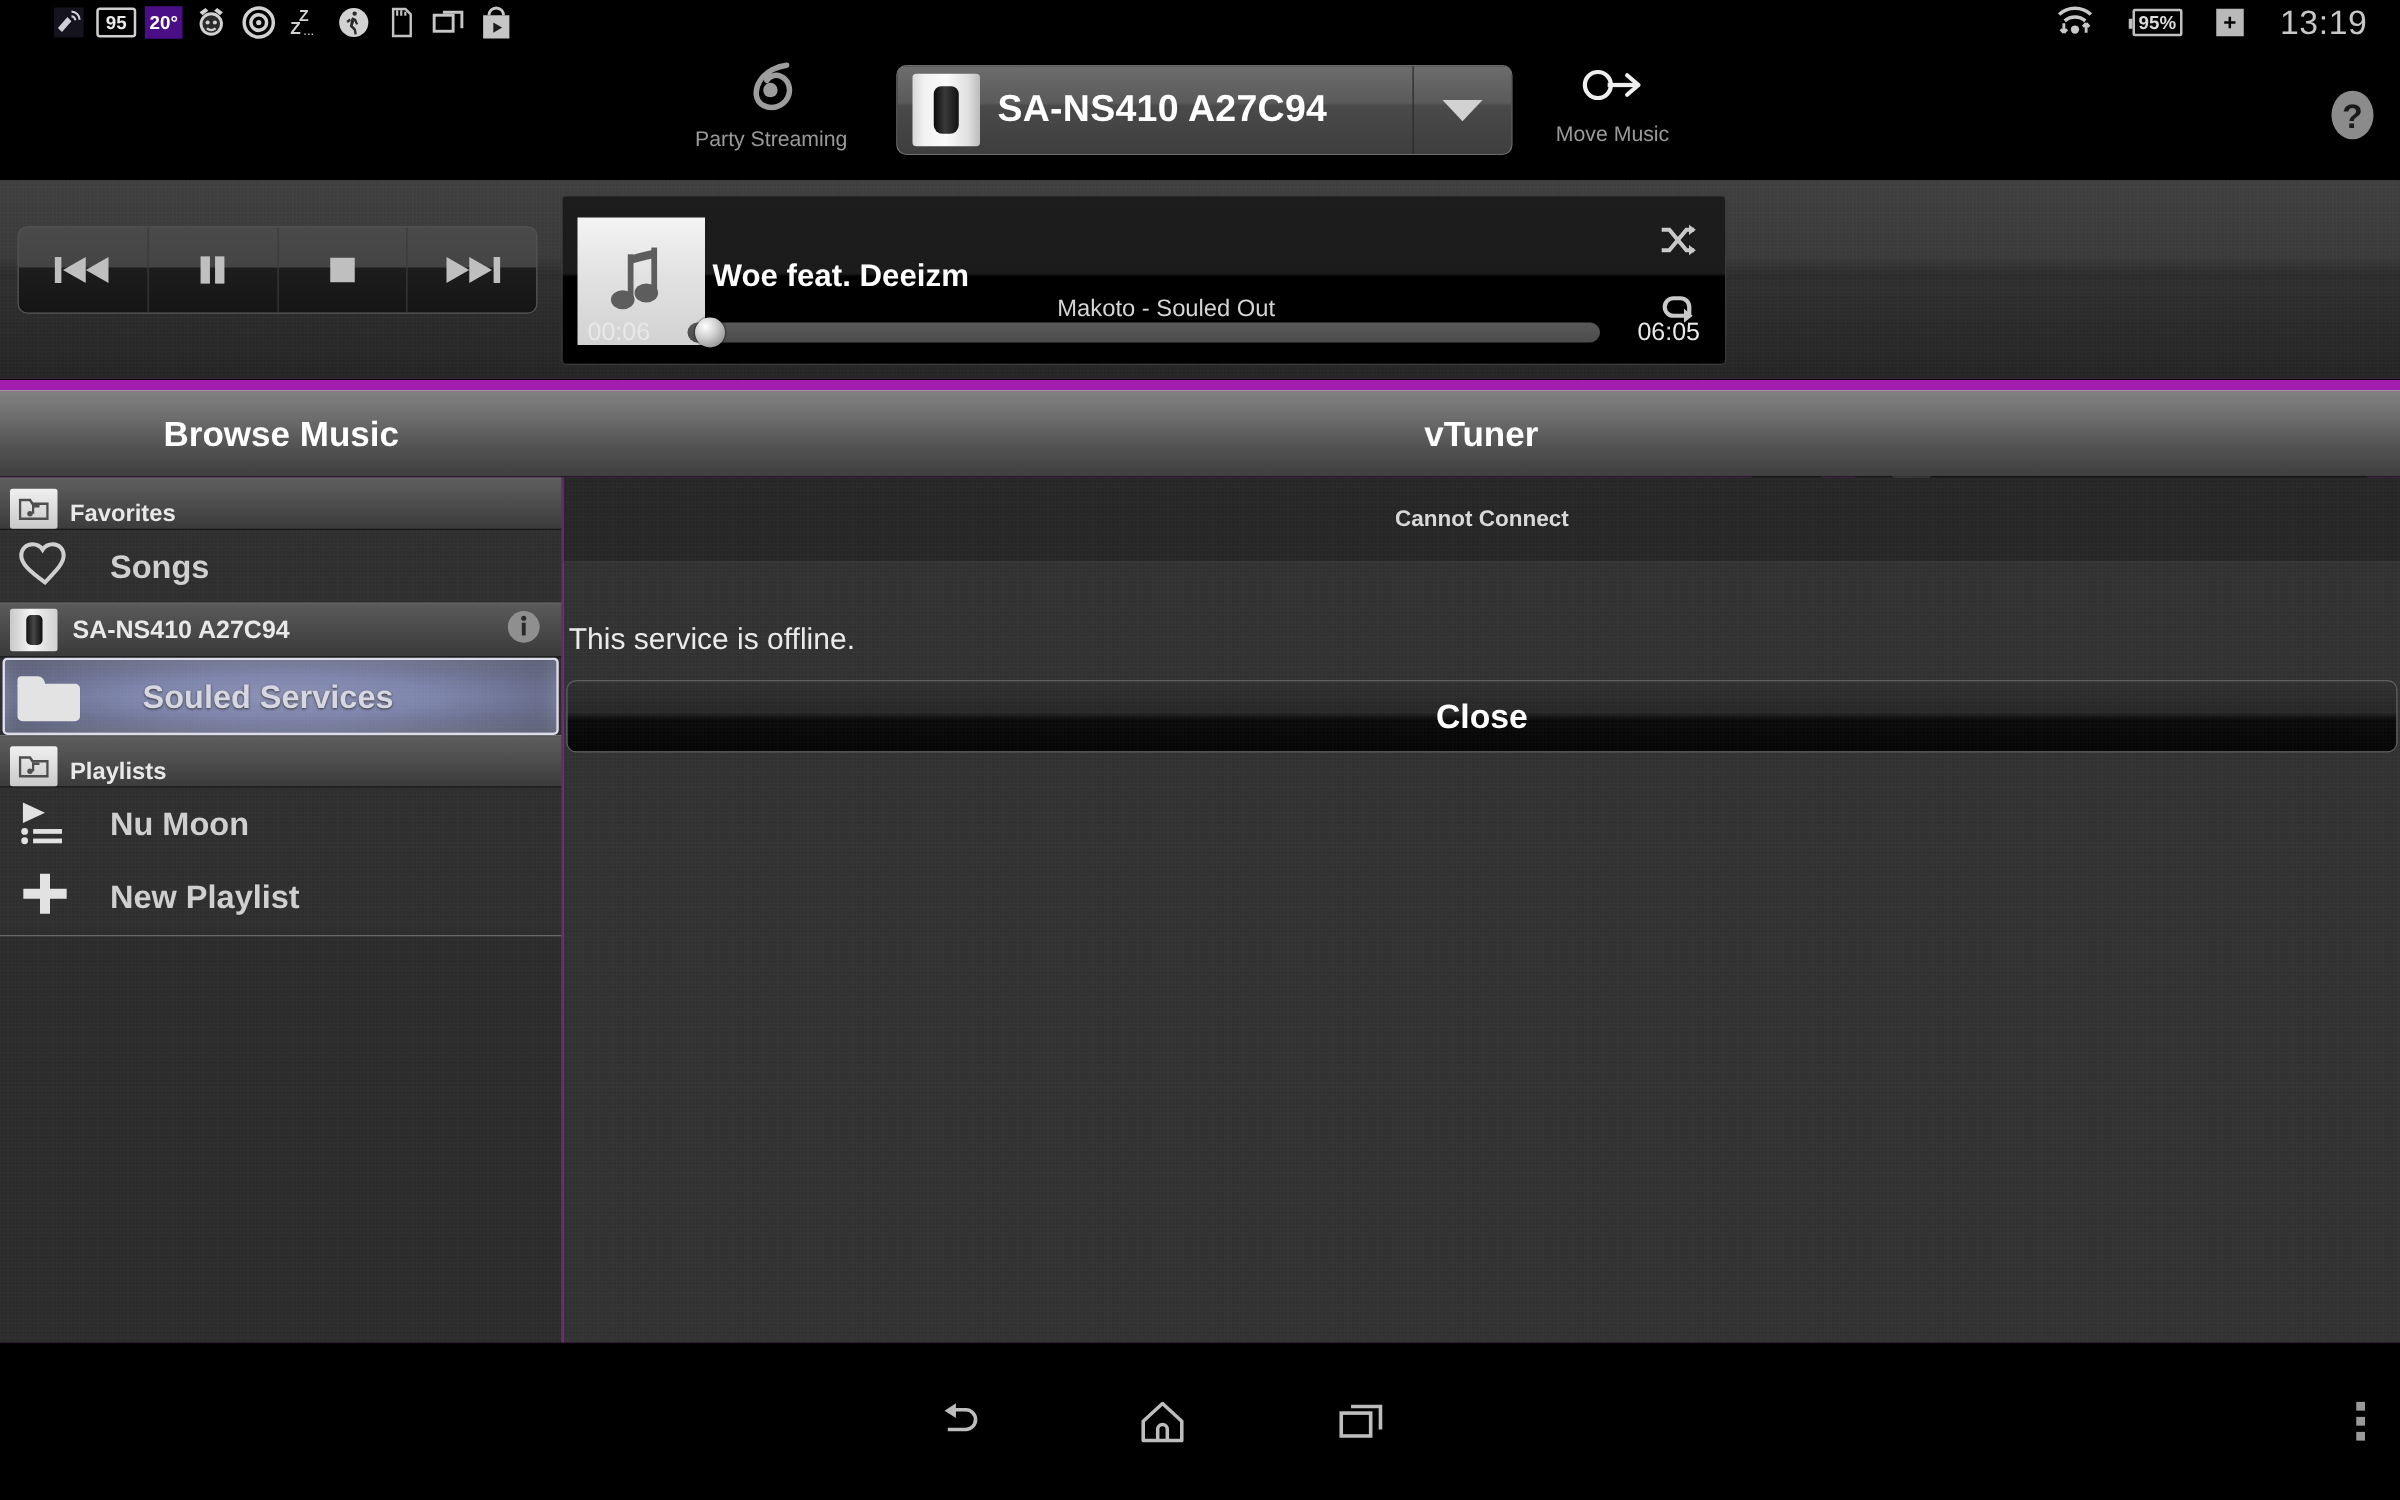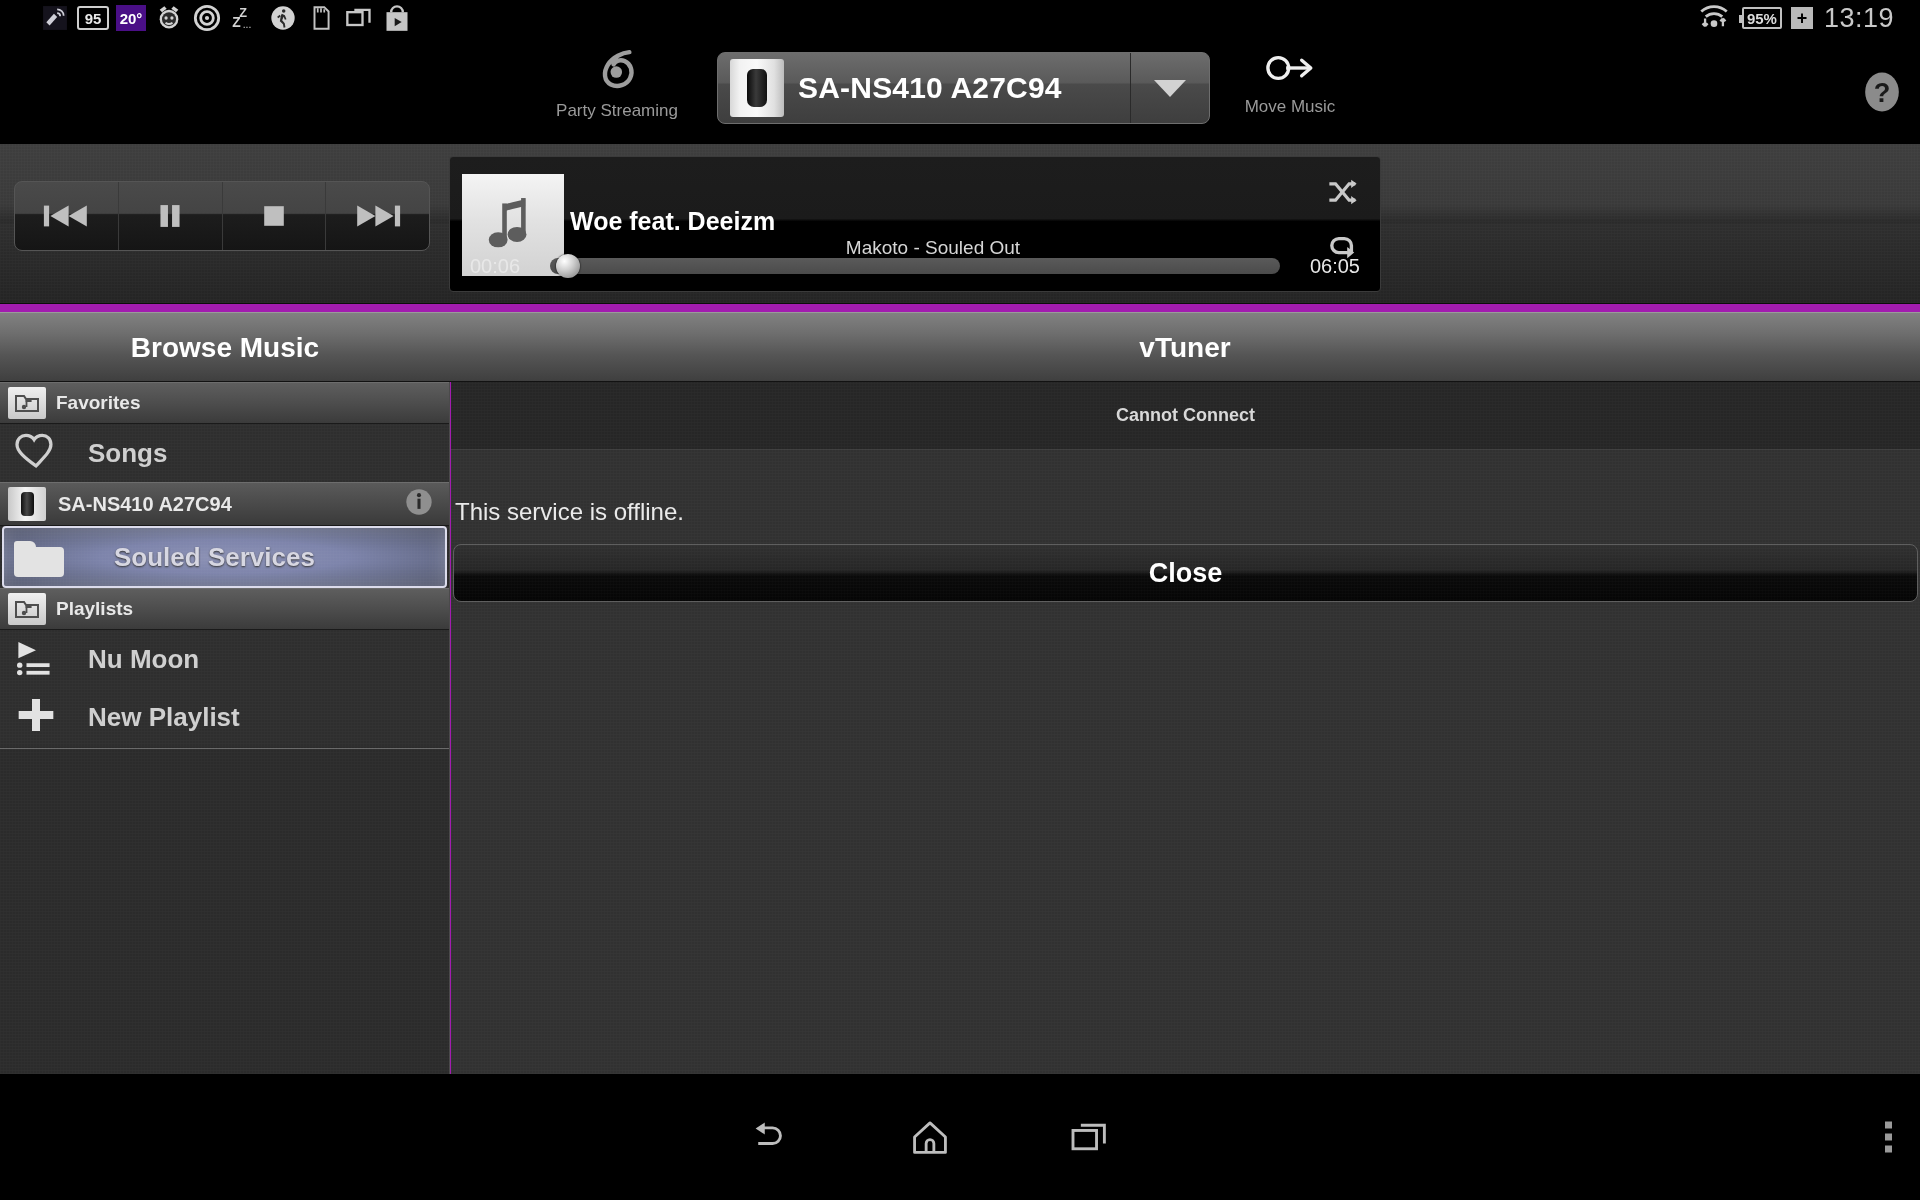--- a/index.html
+++ b/index.html
@@ -11,21 +11,21 @@
   }
   #app { position: relative; width: 1920px; height: 1200px; background: #a21caf; }
 
   
   .statusbar {
     position: absolute; top: 0; left: 0; width: 1920px; height: 36px;
     background: #000; display: flex; align-items: center;
   }
   .sb-left { display: flex; align-items: center; gap: 4px; padding-left: 38px; }
   .sb-ico { width: 34px; height: 28px; display: flex; align-items: center; justify-content: center; }
-  .sb-right { margin-left: auto; display: flex; align-items: center; gap: 11px; padding-right: 26px; }
+  .sb-right { margin-left: auto; display: flex; align-items: center; gap: 29px; padding-right: 26px; }
   .sb-time { color: #c8c8c8; font-size: 27px; letter-spacing: .5px; }
   .batt {
     border: 2px solid #c0c0c0; border-radius: 2px; height: 22px;
     padding: 0 3px; display: flex; align-items: center; color: #dcdcdc;
     font-size: 15px; font-weight: bold; position: relative;
   }
   .batt:after {
     content: ''; position: absolute; left: -5px; top: 6px; width: 3px; height: 8px;
     background: #c0c0c0;
   }
@@ -174,21 +174,21 @@
     color: #fff; font-size: 28px; font-weight: bold;
   }
 
   
   .sidebar {
     position: absolute; top: 382px; left: 0; width: 450px; bottom: 126px;
     background: #2b2b2b;
     border-right: 1px solid #4a4a4a;
   }
   .grp-row {
-    height: 42px; display: flex; align-items: center; gap: 10px; padding-left: 8px;
+    height: 42px; display: flex; align-items: flex-end; gap: 10px; padding-left: 8px;
     background: linear-gradient(180deg,#5e5e5e 0%,#4d4d4d 50%,#3b3b3b 100%);
     border-top: 1px solid #6d6d6d; border-bottom: 1px solid #1a1a1a;
     position: relative;
   }
   .grp-label { color: #e8e8e8; font-size: 19px; font-weight: bold; }
   .folder-ico-sm {
     width: 38px; height: 32px; border-radius: 2px;
     background: linear-gradient(180deg,#f0f0f0,#c9c9c9);
     display: flex; align-items: center; justify-content: center;
   }

